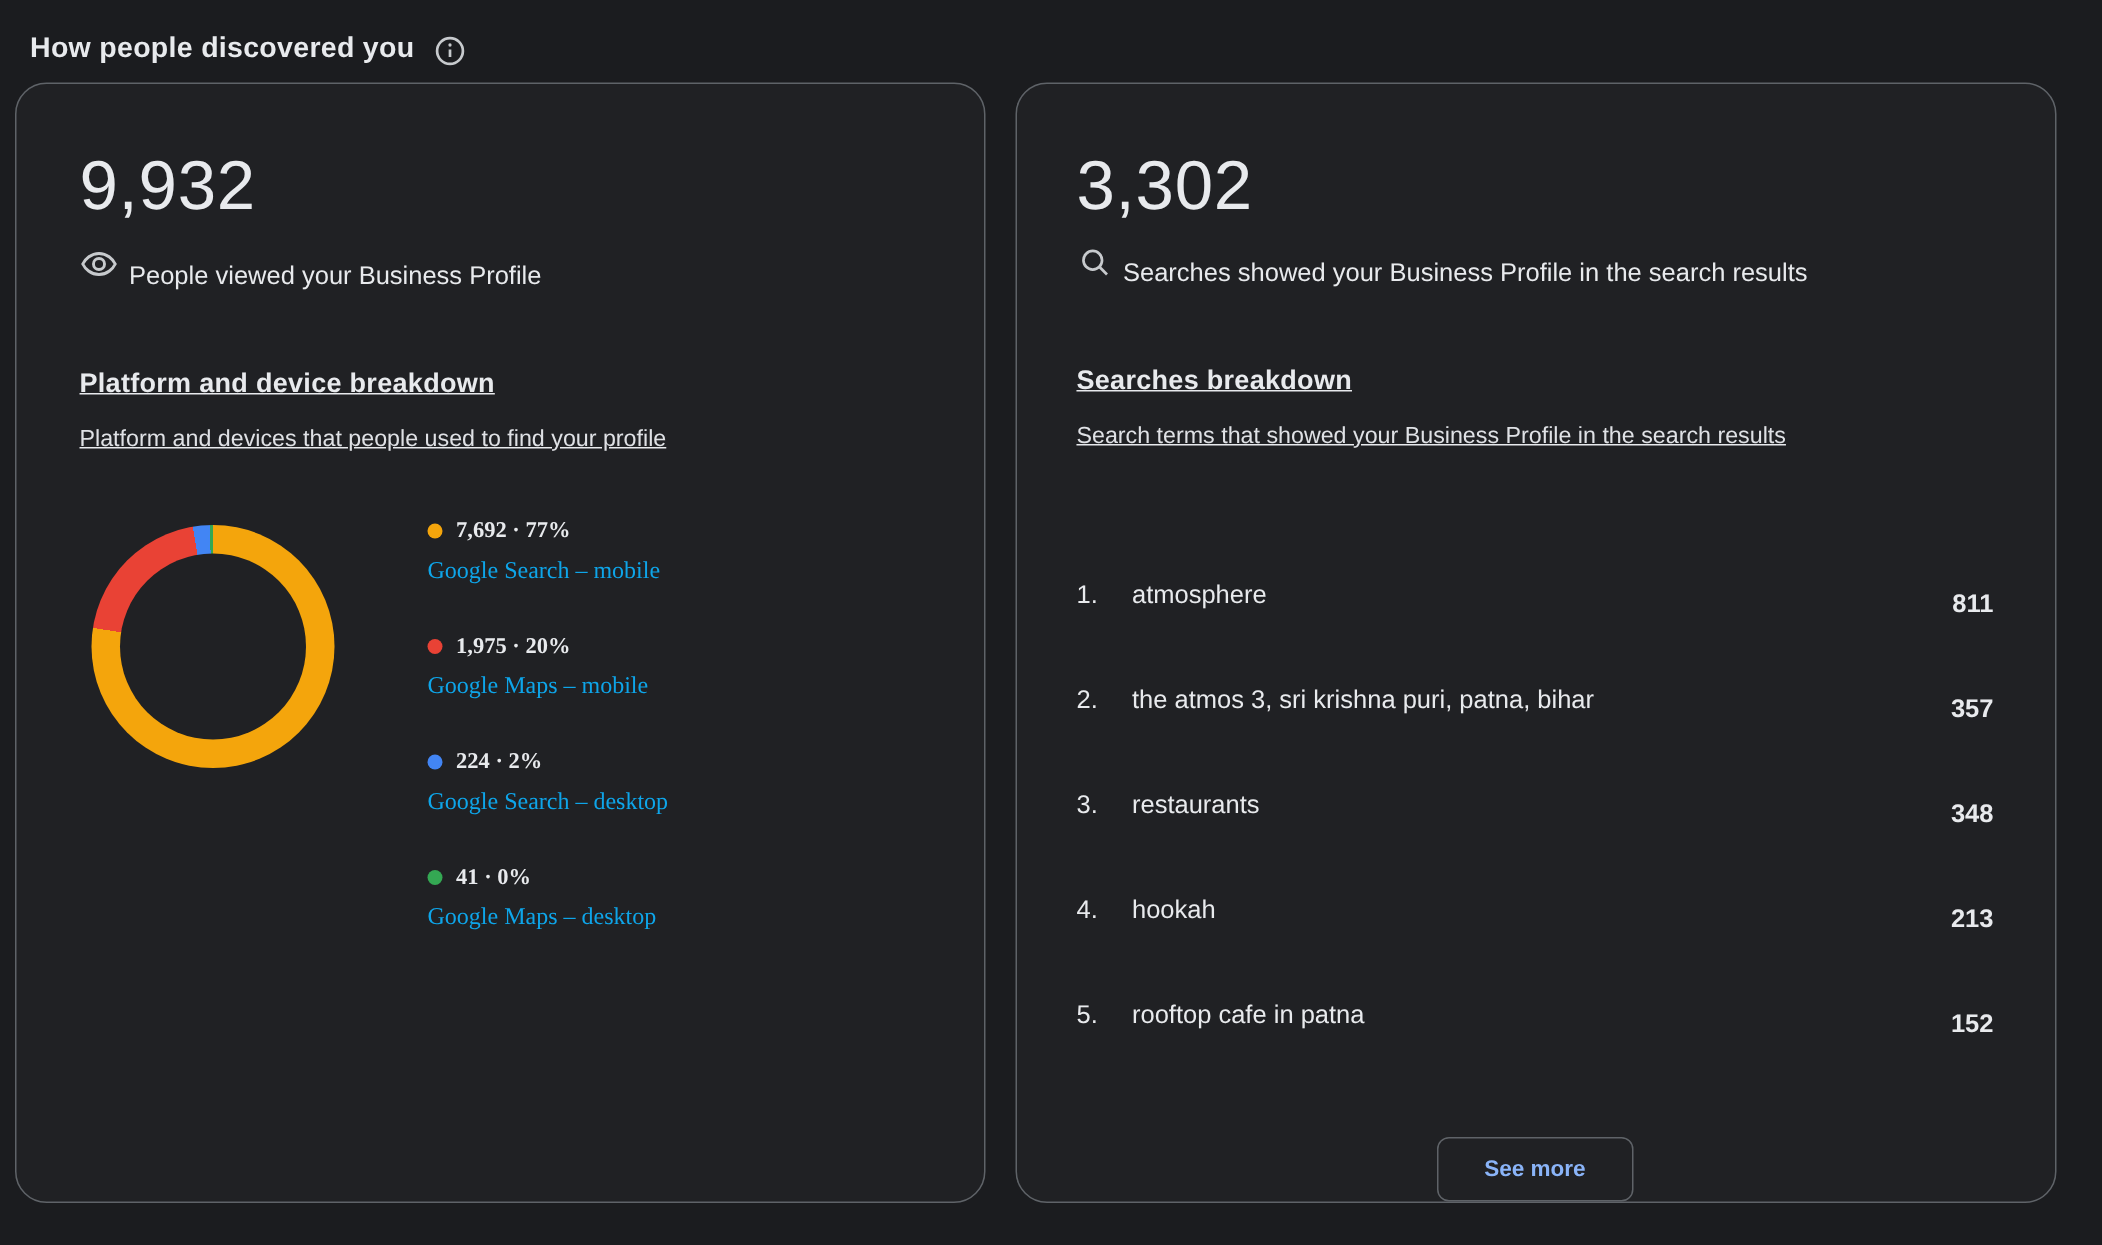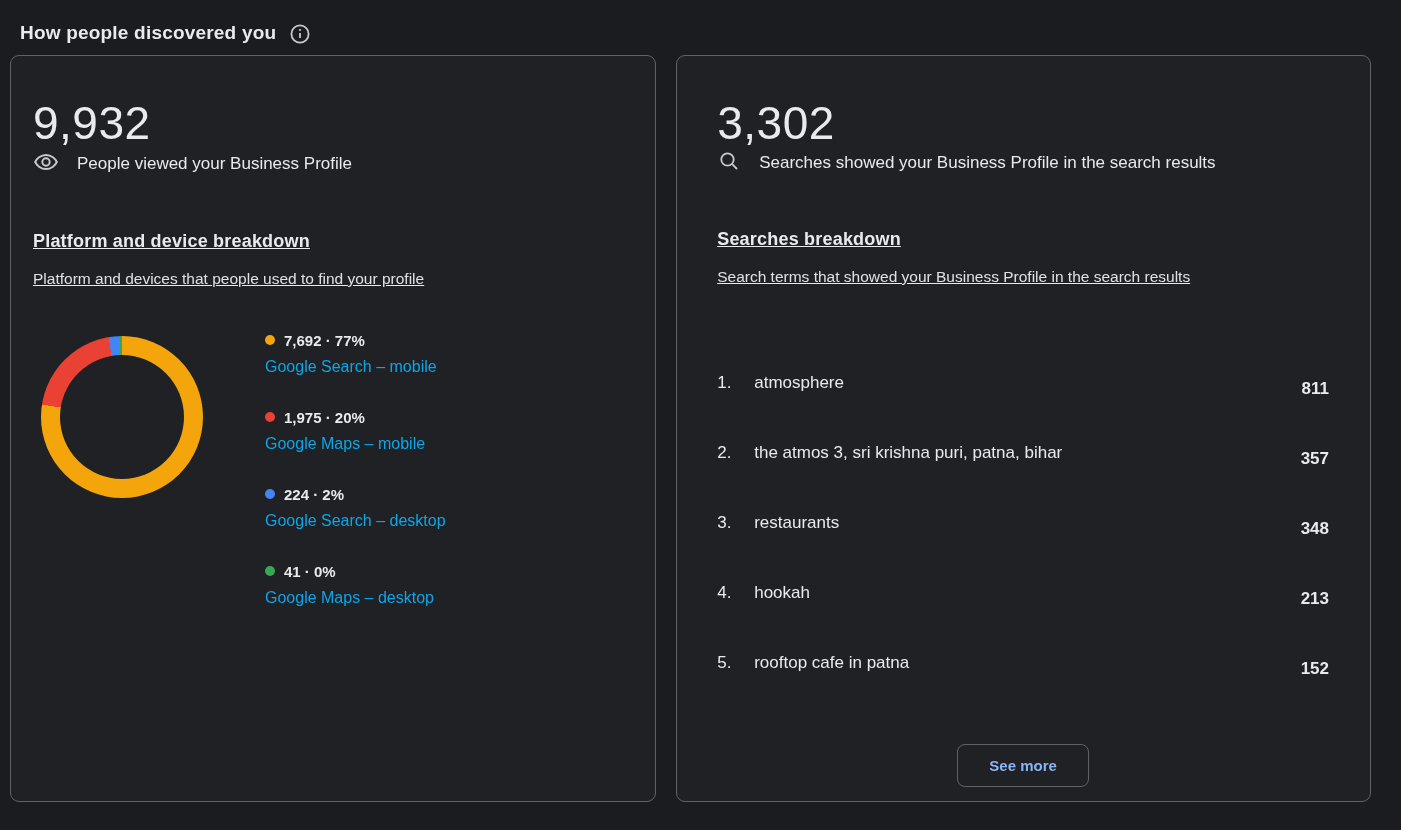--- a/index.html
+++ b/index.html
@@ -17,48 +17,48 @@
   .page-title { font-size: 19px; font-weight: 700; letter-spacing: .2px; color: #e8eaed; }
   .info-icon { width: 20px; height: 20px; display: inline-flex; margin-top: 2px; }
   .cards {
     display: flex; gap: 20px;
     margin: 0 30px 0 10px;
     height: 747px;
   }
   .card {
     background: #202124;
     border: 1px solid #5f6368;
-    border-radius: 9px;
-    padding: 42px 42px 0 22px;
+    border-radius: 21px;
+    padding: 42px 42px 0 42px;
     position: relative;
   }
   .card-left { width: 672px; }
   .card-right { width: 722px; padding-left: 40px; padding-right: 41px; }
   .metric-number { font-size: 46px; font-weight: 400; color: #e8eaed; letter-spacing: .5px; line-height: 1.1; }
   .metric-caption {
-    display: flex; align-items: center; gap: 18px;
-    margin-top: 0; font-size: 17px; color: #e8eaed;
+    display: flex; align-items: flex-end; gap: 7px;
+    margin-top: 14px; font-size: 17px; color: #e8eaed;
   }
   .metric-caption svg { flex: 0 0 auto; }
   .section-head { margin-top: 51px; text-decoration: underline; }
   .section-title { font-size: 18px; font-weight: 700; color: #e8eaed; letter-spacing: .2px; }
   .section-subtitle { margin-top: 18px; font-size: 15.5px; color: #dfe1e5; }
 
   
   .chart-row { display: flex; margin-top: 42px; }
   .donut {
     width: 162px; height: 162px; border-radius: 50%;
     position: relative; flex: 0 0 auto; margin-left: 8px; margin-top: 6px;
   }
   .donut::after {
     content: ""; position: absolute; inset: 19px;
     background: #202124; border-radius: 50%;
   }
   .legend { margin-left: 62px; margin-top: 2px; }
-  .legend-item { margin-bottom: 33px; }
+  .legend-item { margin-bottom: 33px; font-family: Liberation Serif, serif; }
   .legend-value-row { display: flex; align-items: center; gap: 9px; }
   .legend-dot { width: 10px; height: 10px; border-radius: 50%; flex: 0 0 auto; }
   .legend-value { font-size: 15px; font-weight: 700; color: #e8eaed; }
   .legend-label { margin-top: 9px; font-size: 16px; color: #0ea5e9; }
 
   
   .search-list { margin-top: 62px; }
   .search-row {
     display: flex; align-items: center;
     height: 70px; font-size: 17px; color: #e8eaed;

